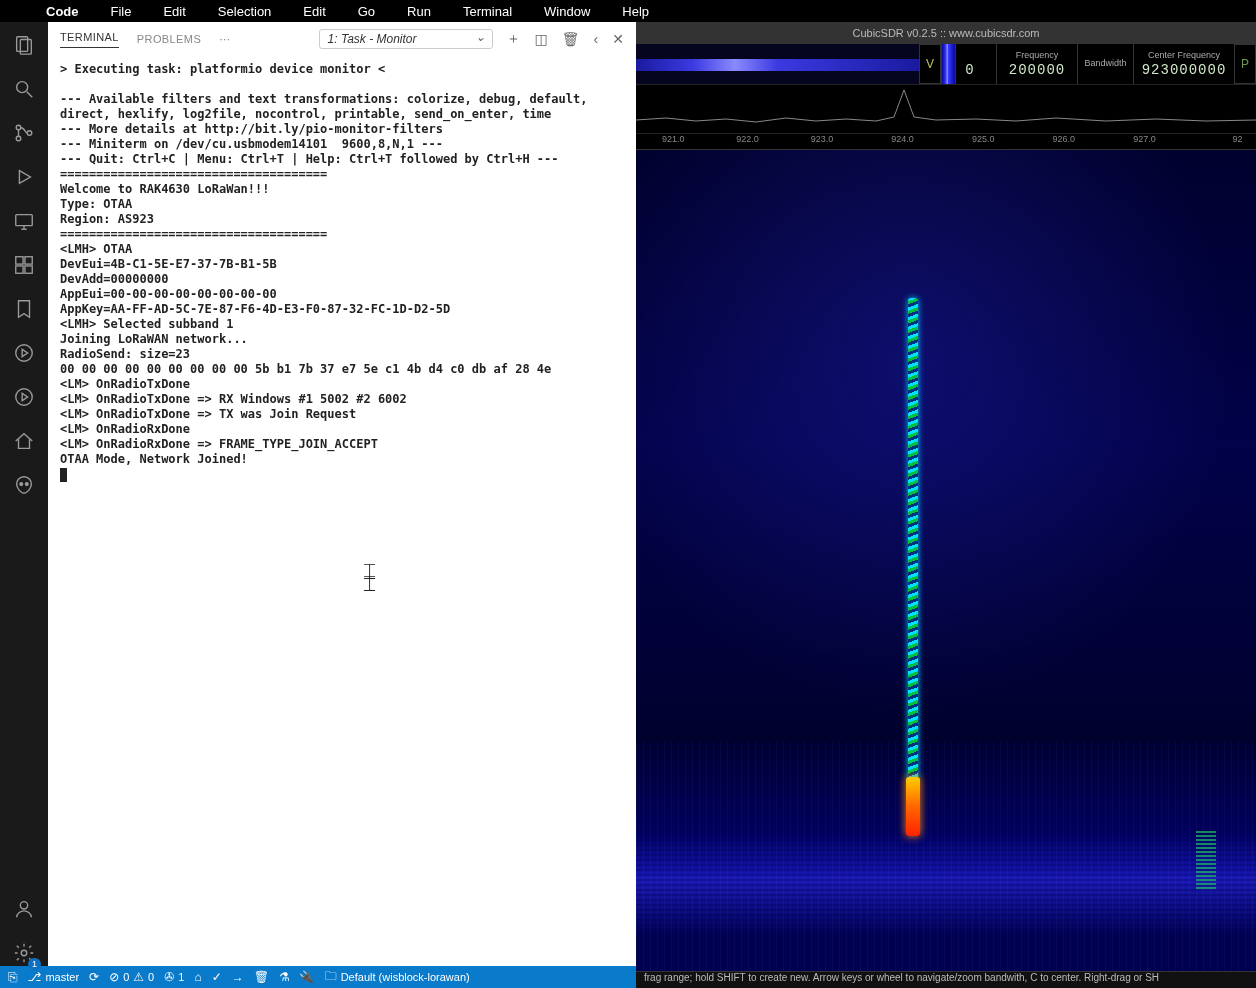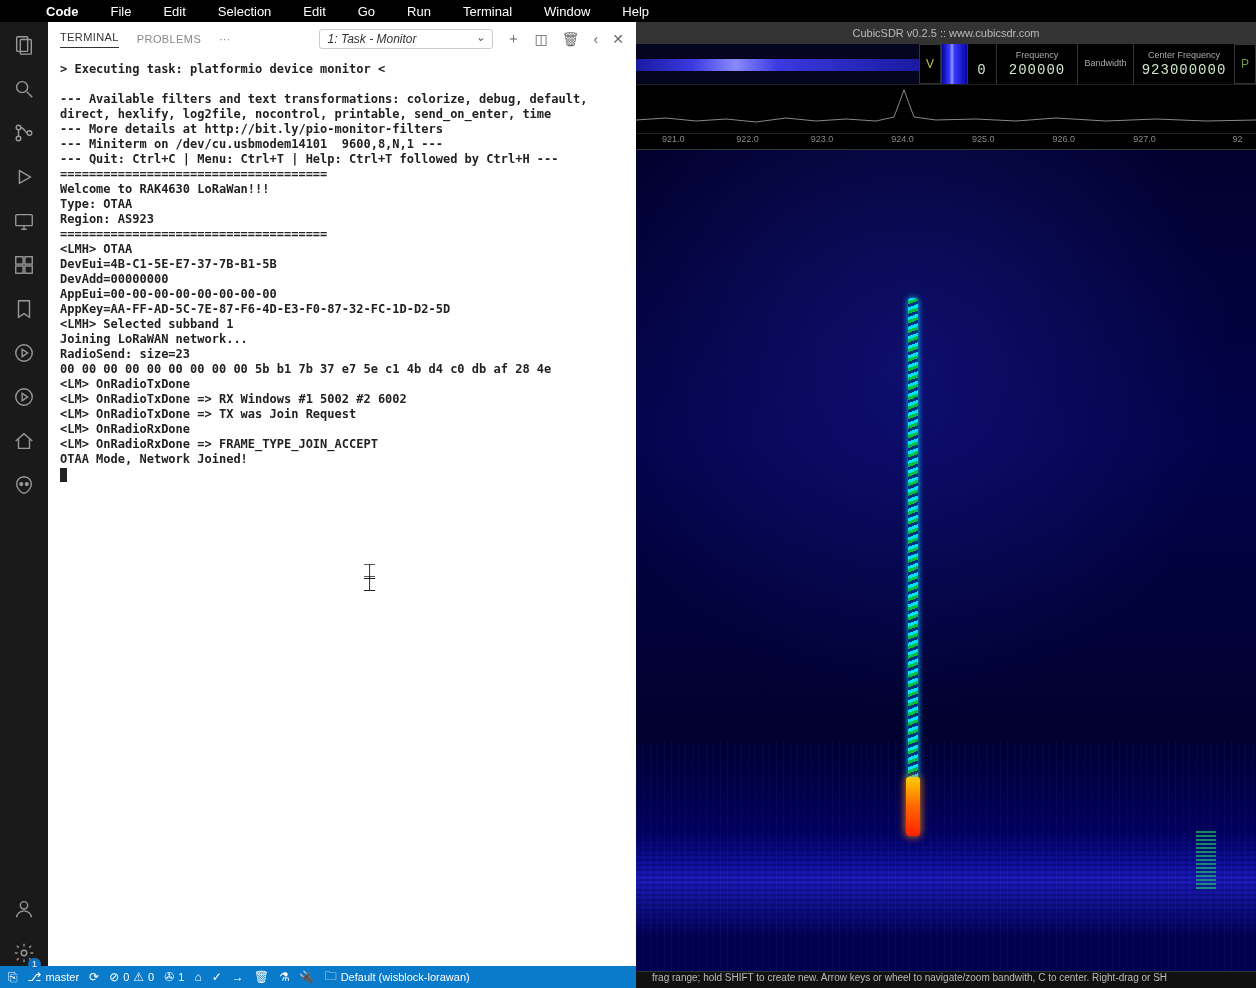--- a/index.html
+++ b/index.html
@@ -361,21 +361,21 @@
   height: 60px;
   background:
     repeating-linear-gradient(0deg, #20c060 0 2px, transparent 2px 4px);
   opacity: 0.7;
 }
 .cubic-status {
   height: 16px;
   background: #111;
   color: #bbb;
   font-size: 10px;
-  padding: 0 16px;
+  padding: 0 8px;
   white-space: nowrap;
   overflow: hidden;
   border-top: 1px solid #333;
 }
 </style>
 </head>
 <body>
 
 <div class="menubar">
   <span class="apple"></span>
@@ -586,21 +586,21 @@
         <div class="bar"></div>
       </div>
       <div class="vlabel">V</div>
       <div class="seg" style="flex:1.3;background:#050540;">
         <div style="width:100%;height:100%;background:linear-gradient(to right,#0606a0,#3838ff 30%,#9898ff 40%,#3838ff 50%,#0606a0);"></div>
       </div>
       <div class="seg" style="width:28px;">
         <div class="label"></div>
         <div class="val">0</div>
       </div>
-      <div class="seg" style="width:80px;">
+      <div class="seg" style="width:80px;margin-left:12px;">
         <div class="label">Frequency</div>
         <div class="val">200000</div>
       </div>
       <div class="seg" style="width:55px;">
         <div class="label">Bandwidth</div>
         <div class="val"></div>
       </div>
       <div class="seg" style="width:100px;">
         <div class="label">Center Frequency</div>
         <div class="val">923000000</div>

